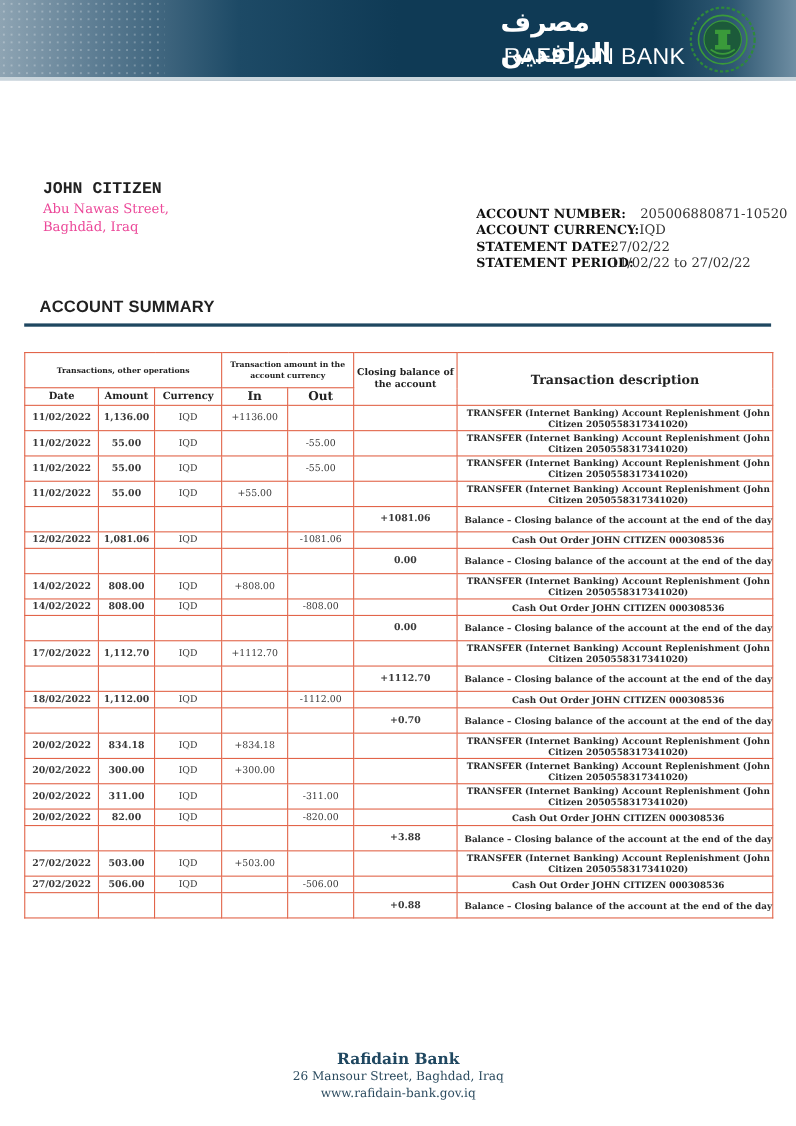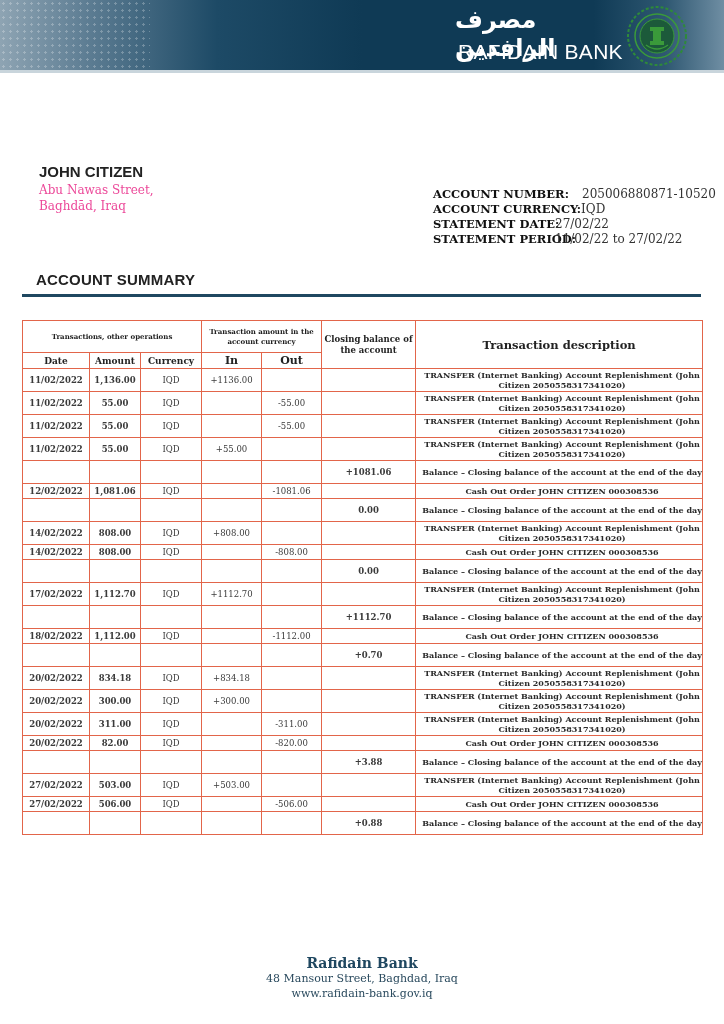--- a/index.html
+++ b/index.html
@@ -25,21 +25,21 @@
   }
   .banner .latin {
     position: absolute; left: 458px; top: 40px; color: #fff;
     font-family: "Liberation Sans", sans-serif; font-size: 21px; letter-spacing: 0.3px;
   }
   .banner .emblem {
     position: absolute; left: 626px; top: 5px; width: 62px; height: 62px;
   }
 
   .addr { position: absolute; left: 39px; top: 163px; }
-  .addr .name { font-family: Liberation Sans, sans-serif; font-weight: bold; font-size: 15px; color: #222; margin-bottom: 2px; }
+  .addr .name { font-family: Liberation Mono, monospace; font-weight: bold; font-size: 15px; color: #222; margin-bottom: 2px; }
   .addr .line { font-family: "DejaVu Serif", serif; font-size: 12px; color: #ec4899; line-height: 16px; }
 
   .acct { position: absolute; left: 433px; top: 167px; font-size: 12px; line-height: 15px; margin-top: 20px; }
   .acct .row { display: flex; white-space: nowrap; }
   .acct .k { font-weight: bold; color: #111; font-size: 11.5px; }
   .acct .v { color: #333; }
   .acct .r0 .k { width: 149px; }
   .acct .r2 .k { width: 122px; }
   .acct .r3 .k { width: 122px; }
 
@@ -341,15 +341,15 @@
         <td class="c-in"></td>
         <td class="c-out"></td>
         <td class="c-close">+0.88</td>
         <td class="desc">Balance – Closing balance of the account at the end of the day</td>
       </tr>
     </tbody>
 </table>
 
 <div class="footer">
   <div class="bank">Rafidain Bank</div>
-  <div class="l">48 Mansour Street, Baghdad, Iraq</div>
+  <div class="l">26 Mansour Street, Baghdad, Iraq</div>
   <div class="l">www.rafidain-bank.gov.iq</div>
 </div>
 
 </body></html>

